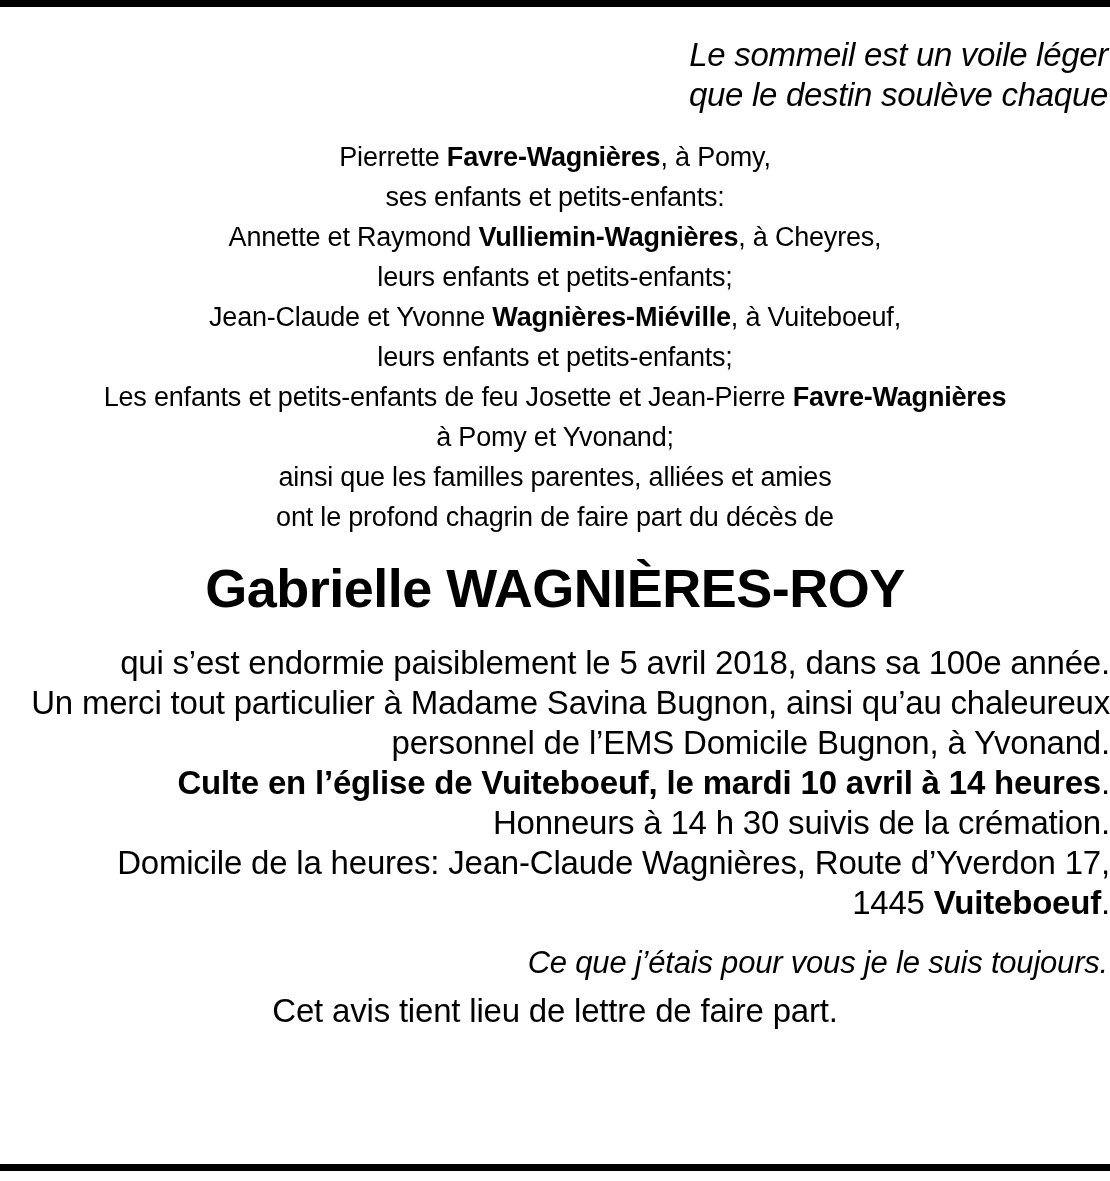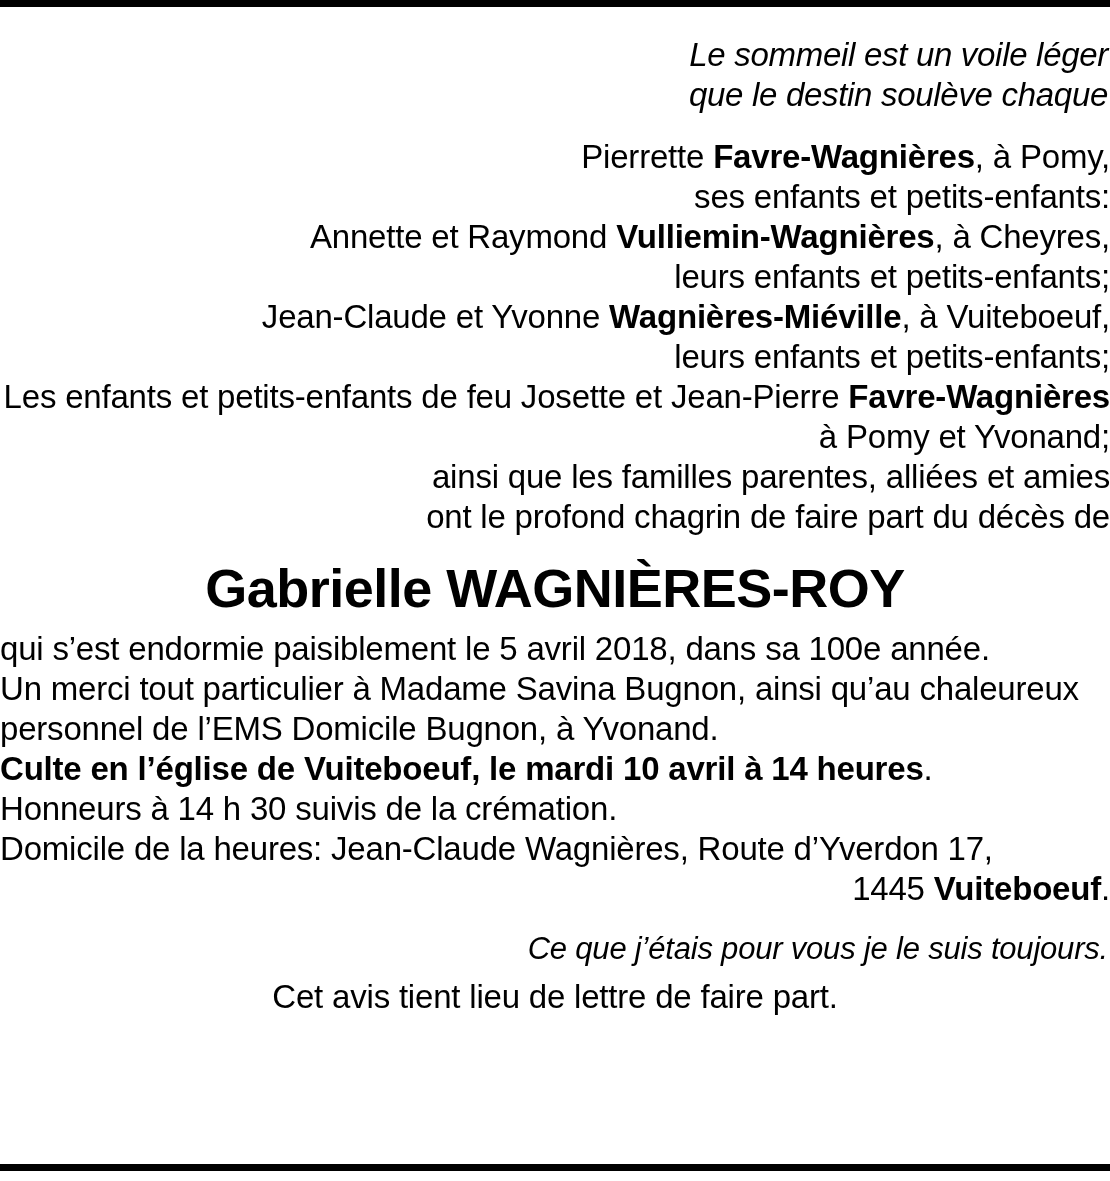--- a/index.html
+++ b/index.html
@@ -57,52 +57,53 @@
     margin-top: 28px;
     padding-right: 2px;
   }
   .epigraph-top div {
     white-space: nowrap;
   }
 
   
   .family {
     margin-top: 22px;
-    font-size: 33px;
-    line-height: 40px;
-    letter-spacing: -0.2px;
-    text-align: right;
+    font-size: 27px;
+    line-height: 40px;
+    letter-spacing: -0.2px;
+    text-align: center;
   }
   .family div {
     white-space: nowrap;
   }
   b, strong {
     font-weight: bold;
   }
 
   
   .deceased-name {
     text-align: center;
     font-weight: bold;
     font-size: 54px;
     line-height: 62px;
     letter-spacing: -0.5px;
     margin-top: 20px;
-    margin-bottom: 10px;
+    margin-bottom: 24px;
   }
 
   
   .details {
     font-size: 33px;
     line-height: 40px;
     letter-spacing: -0.2px;
     text-align: left;
   }
   .details div {
     white-space: nowrap;
+    text-align: right;
   }
   .details .centered {
     text-align: right;
   }
 
   
   .epigraph-bottom {
     text-align: right;
     font-style: italic;
     font-size: 31px;

